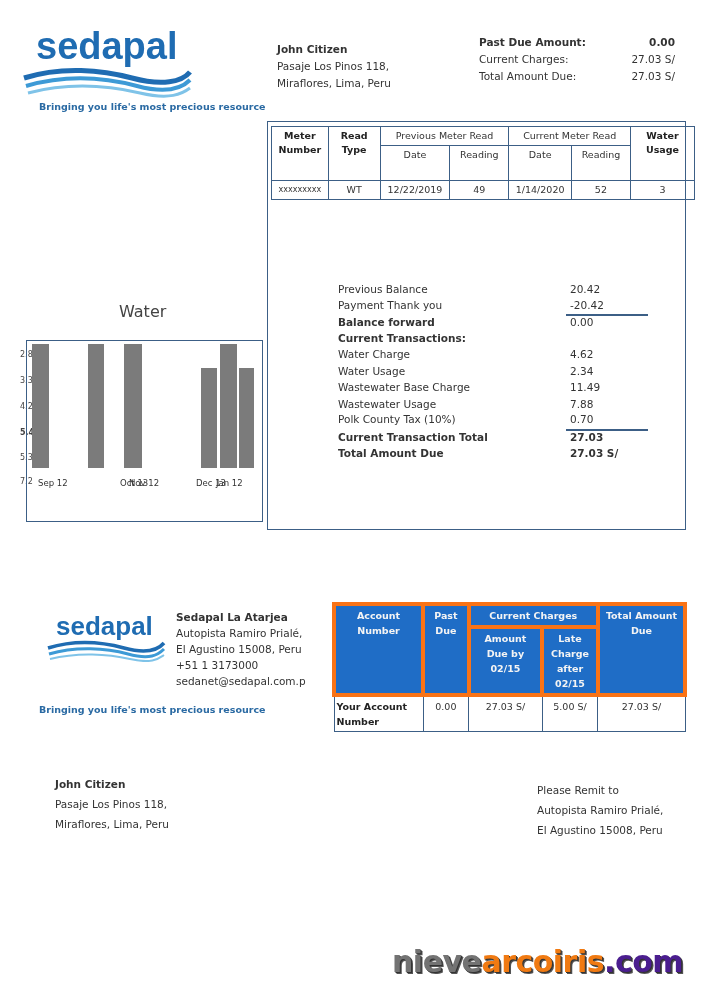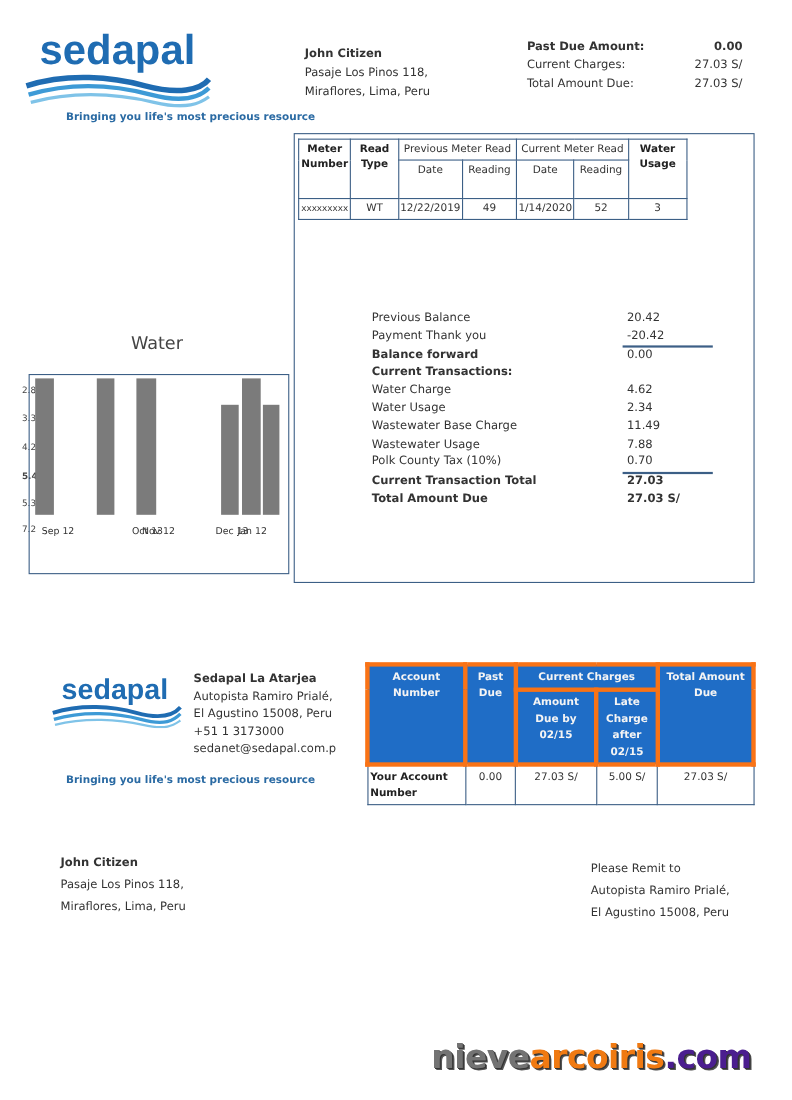--- a/index.html
+++ b/index.html
@@ -1,19 +1,19 @@
 <!DOCTYPE html>
 <html><head>
 <meta charset="utf-8">
 <style>
   html, body { margin:0; padding:0; }
   body { width:720px; height:1000px; position:relative; background:#ffffff; font-family:"DejaVu Sans", sans-serif; color:#222; overflow:hidden; }
   .abs { position:absolute; }
   .logo-word { font-family:"Liberation Sans", sans-serif; font-weight:bold; color:#1f6cb2; letter-spacing:0px; }
-  .tagline { font-family:"DejaVu Sans", sans-serif; font-size:9.5px; font-weight:bold; color:#2a6aa3; white-space:nowrap;margin-left:21px; }
+  .tagline { font-family:"DejaVu Sans", sans-serif; font-size:9.5px; font-weight:bold; color:#2a6aa3; white-space:nowrap; }
   .t11 { font-size:10.5px; line-height:17px; color:#333; }
   .bold { font-weight:bold; }
   
   table.meter { border-collapse:collapse; font-size:9.5px; color:#333; }
   table.meter td { border:1.5px solid #3c5f86; text-align:center; vertical-align:top; padding:2px 1px; line-height:14px; }
   .main-box { border:1.5px solid #3c5f86; }
   .line-row { position:absolute; left:338px; width:320px; height:16px; font-size:10.5px; color:#333; }
   .line-row .lbl { position:absolute; left:0; top:0; white-space:nowrap; }
   .line-row .val { position:absolute; left:232px; top:0; white-space:nowrap; }
   .rule { position:absolute; height:1.5px; background:#3c5f86; }
@@ -57,21 +57,21 @@
     <span class="abs" style="right:0; top:0;">27.03 S/</span>
   </div>
   <div style="position:relative; height:17px;">
     <span>Total Amount Due:</span>
     <span class="abs" style="right:0; top:0;">27.03 S/</span>
   </div>
 </div>
 
 <div class="abs main-box" style="left:267px; top:121px; width:417px; height:407px;"></div>
 
-<table class="meter abs" style="left:271px; top:126px; width:354px;">
+<table class="meter abs" style="left:271px; top:126px; width:424px;">
   <tbody>
       <tr>
     <td rowspan="2" class="bold" style="width:44px; color:#222;">Meter Number</td>
     <td rowspan="2" class="bold" style="width:40px; color:#222;">Read Type</td>
     <td colspan="2">Previous Meter Read</td>
     <td colspan="2">Current Meter Read</td>
     <td rowspan="2" class="bold" style="width:50px; color:#222;">Water Usage</td>
   </tr>
   <tr>
     <td style="height:30px;">Date</td>

